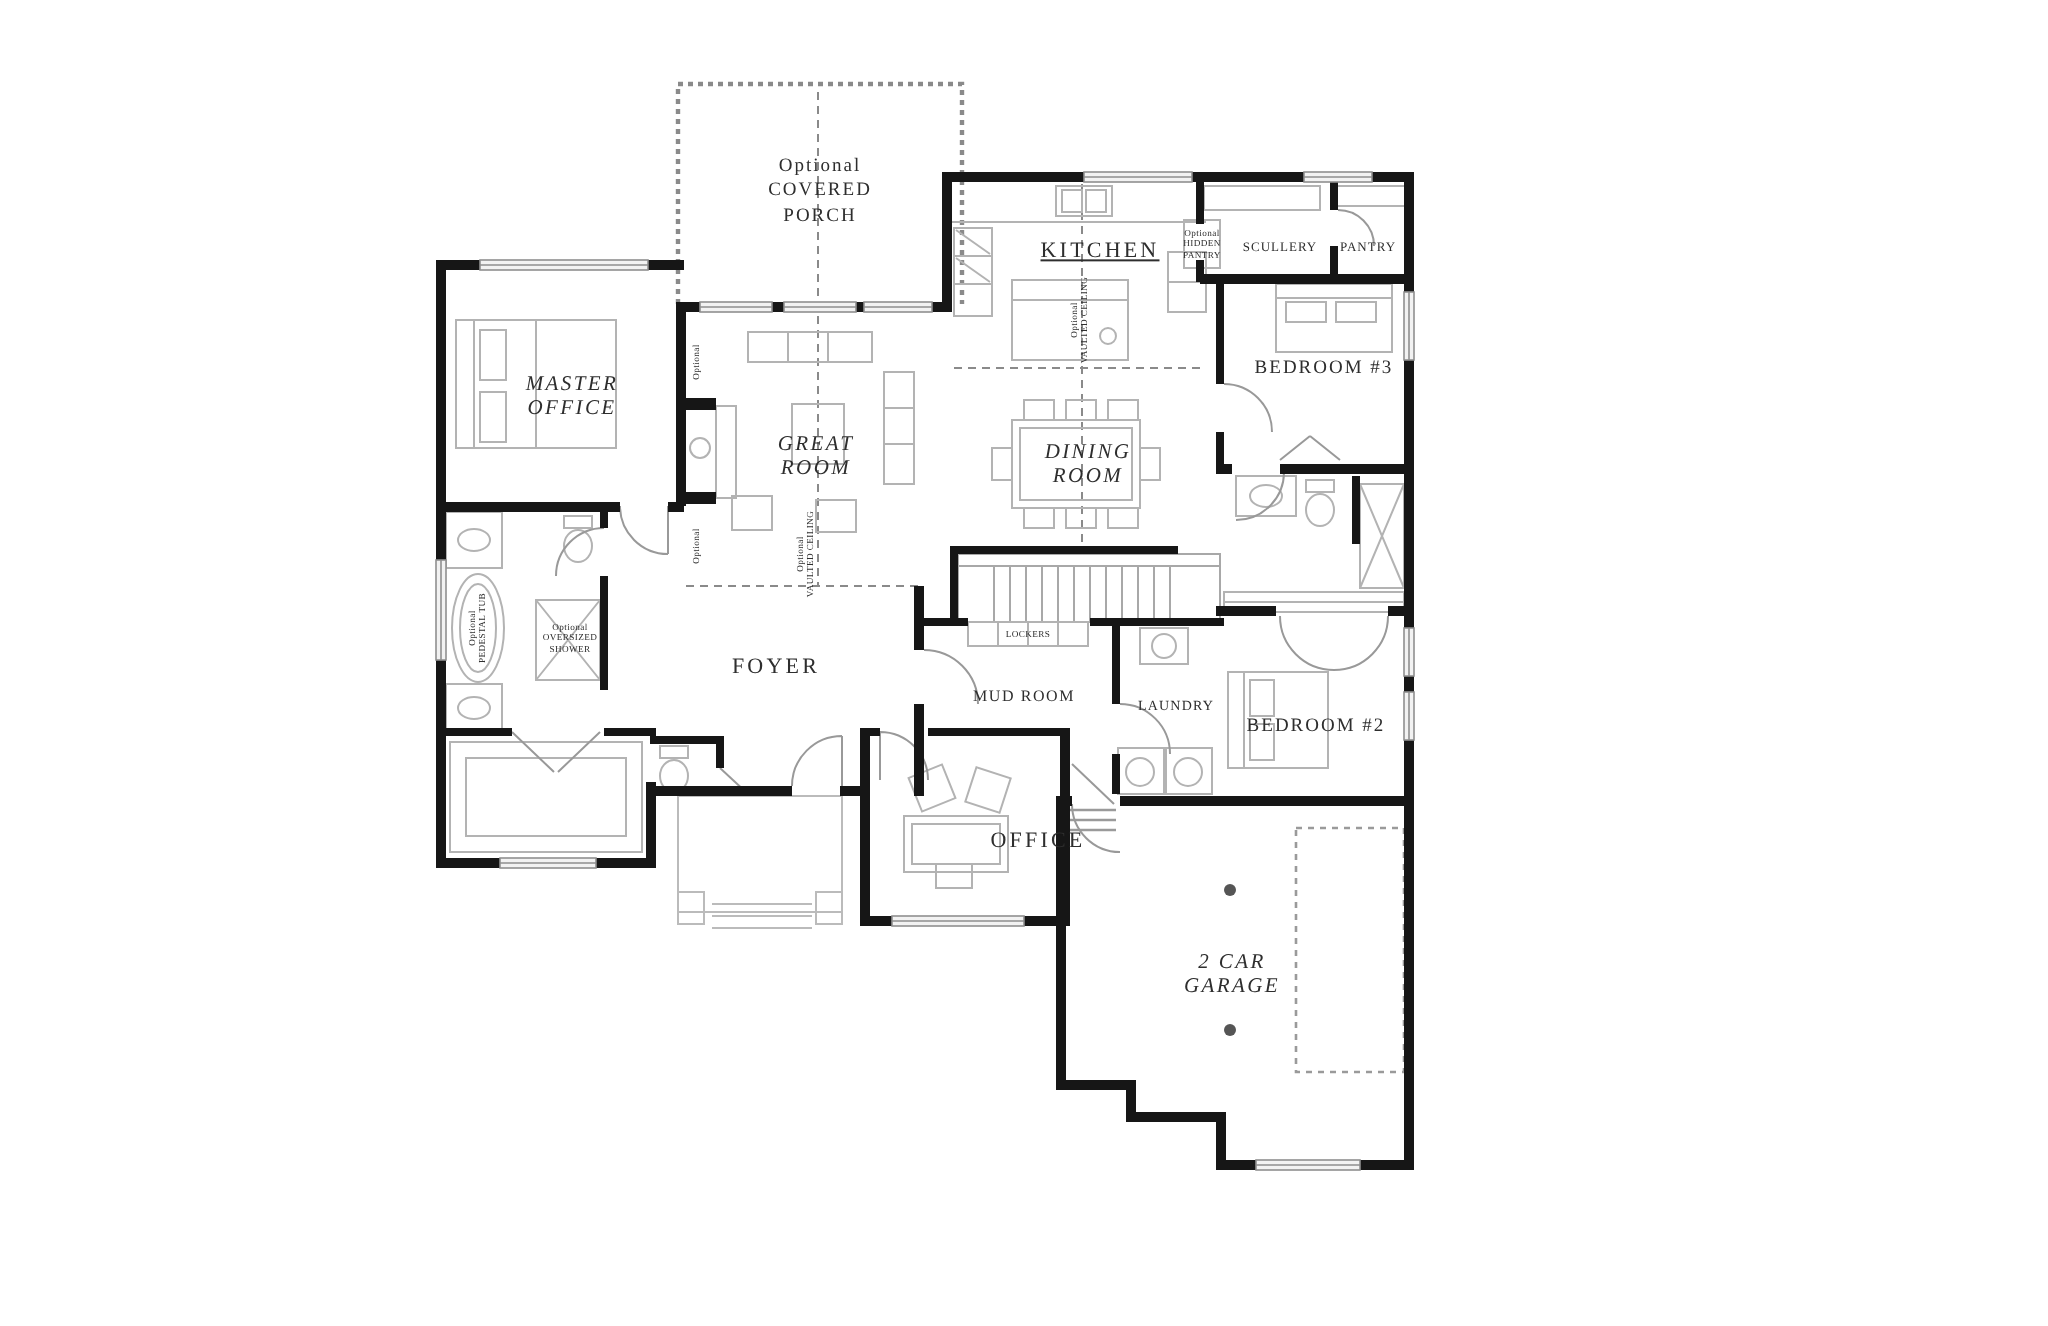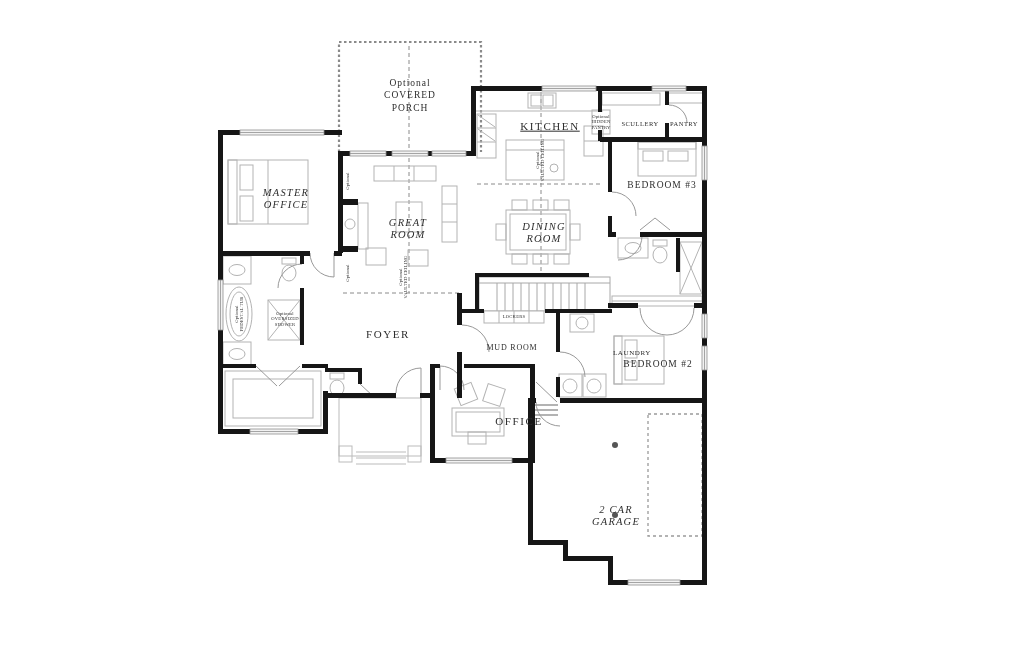--- a/index.html
+++ b/index.html
@@ -314,24 +314,24 @@
 <div class="lbl md mlines" style="left:544px;top:233px;">
   <div>DINING</div>
   <div>ROOM</div>
 </div>
 
 <div class="lbl md2" style="left:662px;top:185px;">BEDROOM #3</div>
 <div class="lbl md2" style="left:658px;top:364px;">BEDROOM #2</div>
 
 <div class="lbl lg" style="left:388px;top:334px;">FOYER</div>
 <div class="lbl sm" style="left:512px;top:348px;">MUD ROOM</div>
-<div class="lbl sm2" style="left:588px;top:353px;margin-left:44px;">LAUNDRY</div>
+<div class="lbl sm2" style="left:588px;top:353px;">LAUNDRY</div>
 <div class="lbl lg" style="left:482px;top:421px;margin-left:37px;">OFFICE</div>
 
-<div class="lbl md mlines" style="left:616px;top:488px;margin-top:28px;">
+<div class="lbl md mlines" style="left:616px;top:488px;">
   <div>2 CAR</div>
   <div>GARAGE</div>
 </div>
 
 <div class="lbl xxs" style="left:514px;top:317px;">LOCKERS</div>
 
 <div class="lbl xxs mlines" style="left:601px;top:122px;">
   <div>Optional</div>
   <div>HIDDEN</div>
   <div>PANTRY</div>

